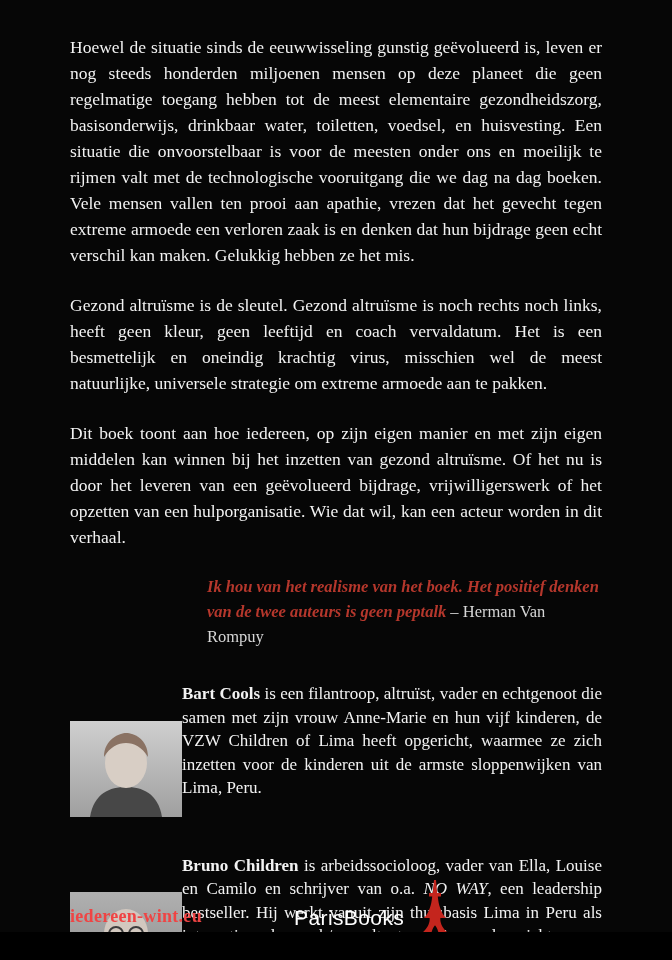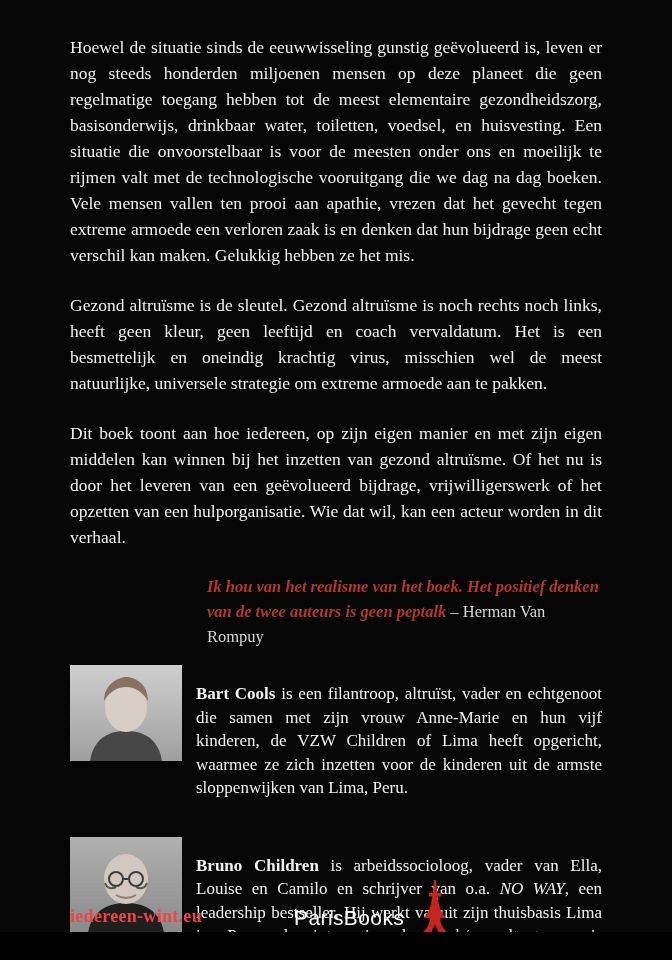--- a/index.html
+++ b/index.html
@@ -31,23 +31,22 @@
     font-style:italic;
     font-weight:bold;
   }
   .quote-attr {
     color:#d6d6d6;
     font-style:normal;
     font-weight:normal;
   }
   .author-row {
     display:flex;
-    gap:14px;
     margin-bottom:20px;
-    align-items:flex-start;
+    align-items:flex-end;
   }
   .portrait {
     flex:0 0 112px;
     width:112px; height:96px;
     display:block;
   }
   .author-bio {
     flex:1;
     color:#f2f2f2;
     font-size:17px;

